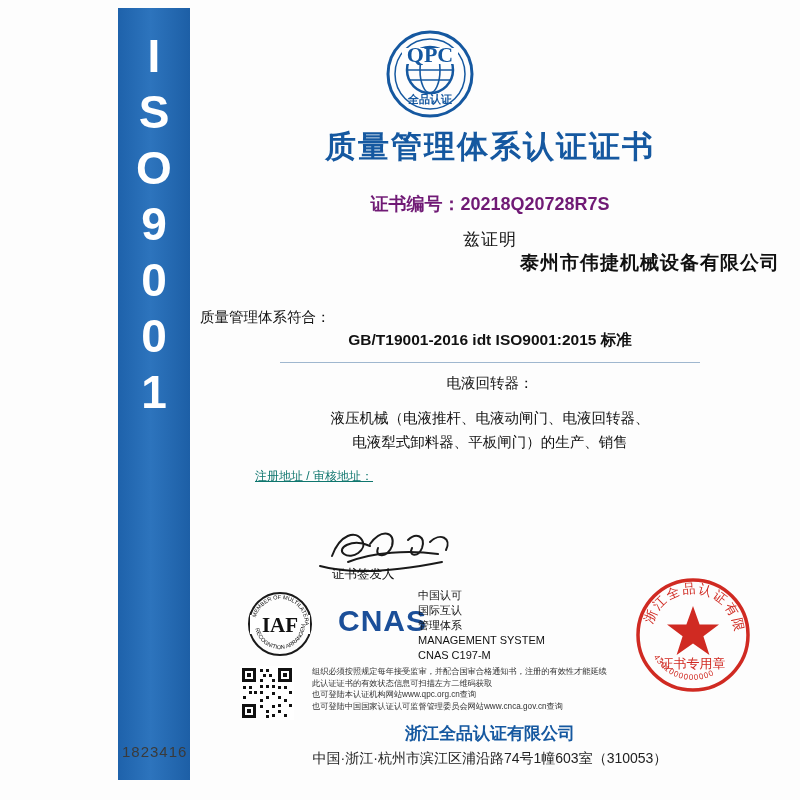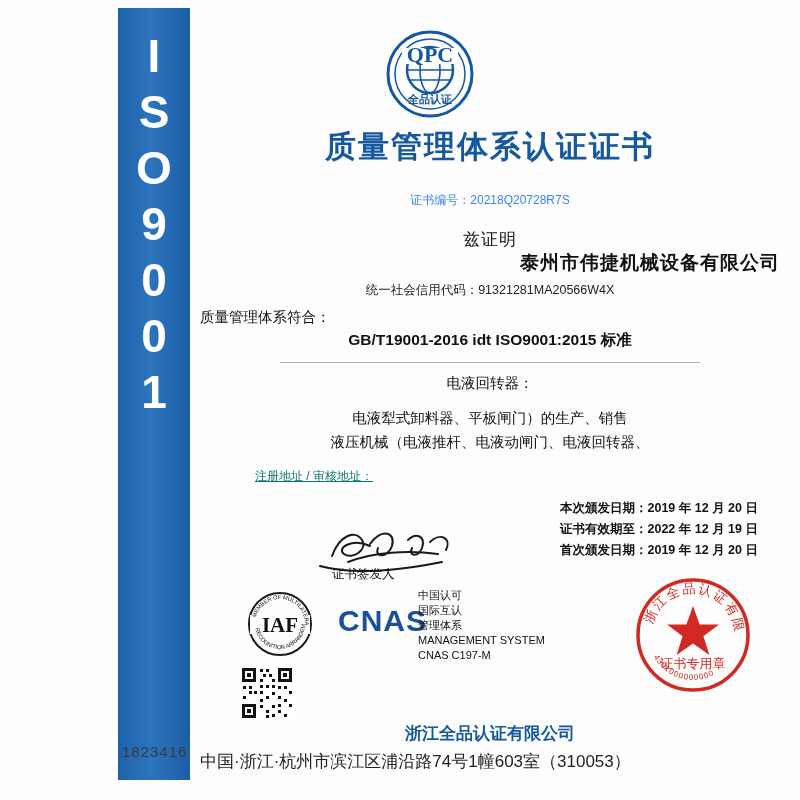--- a/index.html
+++ b/index.html
@@ -82,22 +82,23 @@
     font-weight: bold;
     color: #1558a0;
     letter-spacing: 2px;
   }
   .cert-no {
     position: absolute;
     top: 182px;
     left: 0;
     width: 580px;
     text-align: center;
-    font-size: 12px;
-    color: #3b82f6;
+    font-size: 18px;
+    color: #701a75;
+    font-weight: bold;
   }
   .hereby {
     position: absolute;
     top: 218px;
     left: 0;
     width: 580px;
     text-align: center;
     font-size: 17px;
     color: #111;
     letter-spacing: 1px;
@@ -265,21 +266,22 @@
     text-align: center;
     font-size: 17px;
     font-weight: bold;
     color: #1558a0;
   }
   .issuer-addr {
     position: absolute;
     top: 740px;
     left: 0;
     width: 580px;
-    font-size: 17px;
+    text-align: center;
+    font-size: 14px;
     color: #222;
   }
 </style>
 </head>
 <body>
 
 <div class="cert">
 
   <div class="blue-band">
     <div class="blue-band-text">ISO9001</div>
@@ -306,48 +308,34 @@
     <div class="title">质量管理体系认证证书</div>
 
     <div class="cert-no">
       <span>证书编号：</span><span>20218Q20728R7S</span>
     </div>
 
     <div class="hereby">兹证明</div>
 
     <div class="company">泰州市伟捷机械设备有限公司</div>
 
-    <div class="credit-code">
-      <span>统一社会信用代码：</span><span>91321281MA20566W4X</span>
-    </div>
 
     <div class="conform-label">质量管理体系符合：</div>
     <div class="standard">GB/T19001-2016 idt ISO9001:2015 标准</div>
 
     <div class="hr"></div>
 
     <div class="scope-label">电液回转器：</div>
     <div class="scope-text">
+      <div>液压机械（电液推杆、电液动闸门、电液回转器、</div>
       <div>电液犁式卸料器、平板闸门）的生产、销售</div>
-      <div>液压机械（电液推杆、电液动闸门、电液回转器、</div>
     </div>
 
     <div class="reg-addr">注册地址 / 审核地址：</div>
 
-    <div class="dates">
-      <div>
-        <b>本次颁发日期：</b><b>2019 年 12 月 20 日</b>
-      </div>
-      <div>
-        <b>证书有效期至：</b><b>2022 年 12 月 19 日</b>
-      </div>
-      <div>
-        <b>首次颁发日期：</b><b>2019 年 12 月 20 日</b>
-      </div>
-    </div>
 
     <div class="sign-area">
       <svg class="signature" width="180" height="70" viewBox="0 0 180 70">
         <g fill="none" stroke="#1a1a1a" stroke-width="2" stroke-linecap="round">
           <path d="M20 38 C28 16, 44 12, 50 22 C56 32, 40 42, 32 36 C24 30, 40 20, 58 28"></path>
           <path d="M58 26 C70 10, 84 14, 80 28 C76 40, 62 40, 66 30"></path>
           <path d="M36 44 C62 34, 96 32, 126 36"></path>
           <path d="M8 48 C44 58, 90 52, 130 44"></path>
           <path d="M96 22 C104 14, 114 18, 110 30 C106 40, 96 38, 100 30"></path>
           <path d="M118 24 C128 14, 140 20, 134 32"></path>
@@ -440,18 +428,24 @@
             <rect x="32" y="39" width="3" height="3"></rect>
           <rect x="38" y="44" width="3" height="3"></rect>
             <rect x="44" y="48" width="3" height="3"></rect>
             <rect x="26" y="49" width="3" height="3"></rect>
           <rect x="32" y="48" width="3" height="3"></rect>
             <rect x="38" y="38" width="3" height="3"></rect>
         </g>
       </svg>
     </div>
 
+    <div class="notes">
+      <div>组织必须按照规定每年接受监审，并配合国审合格通知书，注册的有效性才能延续</div>
+      <div>此认证证书的有效状态信息可扫描左方二维码获取</div>
+      <div>也可登陆本认证机构网站www.qpc.org.cn查询</div>
+      <div>也可登陆中国国家认证认可监督管理委员会网站www.cnca.gov.cn查询</div>
+    </div>
 
     <div class="issuer">浙江全品认证有限公司</div>
     <div class="issuer-addr">中国·浙江·杭州市滨江区浦沿路74号1幢603室（310053）</div>
 
   </div>
 </div>
 
 </body></html>

